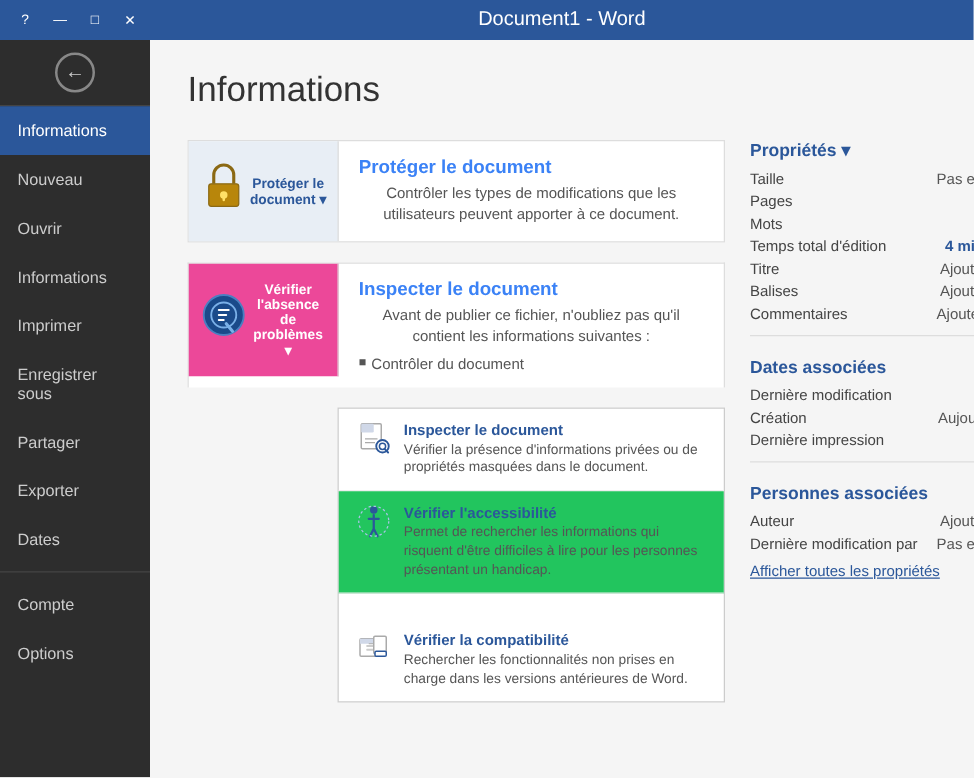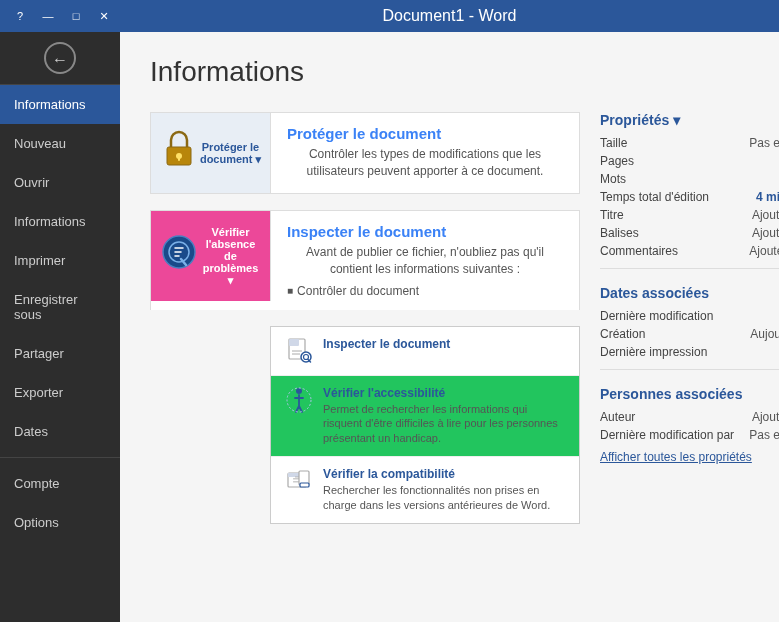--- a/index.html
+++ b/index.html
@@ -106,21 +106,21 @@
       position: relative;
       z-index: 10;
     }
     .dropdown-item {
       display: flex;
       align-items: flex-start;
       padding: 10px 14px;
       cursor: pointer;
       border-bottom: 1px solid #eee;
     }
-    .dropdown-item:last-child { border-bottom: none; }
+    .dropdown-item:last-child { border-bottom: none; margin-top: 20px; }
     .dropdown-item.selected { background: #22c55e; }
     .dropdown-item-icon { width: 28px; height: 28px; margin-right: 10px; flex-shrink: 0; }
     .dropdown-item-content { flex: 1; }
     .dropdown-item-title { font-size: 12px; font-weight: 600; color: #2b579a; margin-bottom: 2px; }
     .dropdown-item-desc { font-size: 11px; color: #555; line-height: 1.35; }
 
     
     .properties-panel {
       width: 240px;
       flex-shrink: 0;
@@ -262,20 +262,21 @@
                 <rect x="4" y="2" width="16" height="20" rx="1" fill="#fff" stroke="#aaa" stroke-width="1.2"></rect>
                 <rect x="4" y="2" width="10" height="7" rx="1" fill="#d0d8e8"></rect>
                 <path d="M7 14 L17 14 M7 17 L15 17" stroke="#aaa" stroke-width="1"></path>
                 <circle cx="21" cy="20" r="5" fill="#fff" stroke="#2b579a" stroke-width="1.5"></circle>
                 <circle cx="21" cy="20" r="2.5" fill="none" stroke="#2b579a" stroke-width="1.2"></circle>
                 <path d="M23 22.5 L25.5 25" stroke="#2b579a" stroke-width="1.5" stroke-linecap="round"></path>
               </svg>
             </div>
             <div class="dropdown-item-content">
               <div class="dropdown-item-title">Inspecter le document</div>
+              <div class="dropdown-item-desc">Vérifier la présence d'informations privées ou de propriétés masquées dans le document.</div>
             </div>
           </div>
 
           <div class="dropdown-item selected">
             <div class="dropdown-item-icon">
               <svg width="28" height="28" viewBox="0 0 28 28">
                 <circle cx="14" cy="5" r="3" fill="#2b579a"></circle>
                 <path d="M14 9 L14 20 M10 12 L18 12 M14 20 L11 26 M14 20 L17 26" stroke="#2b579a" stroke-width="1.8" stroke-linecap="round"></path>
                 <circle cx="14" cy="14" r="12" fill="none" stroke="#aac4e8" stroke-width="1" stroke-dasharray="2,2"></circle>
               </svg>

